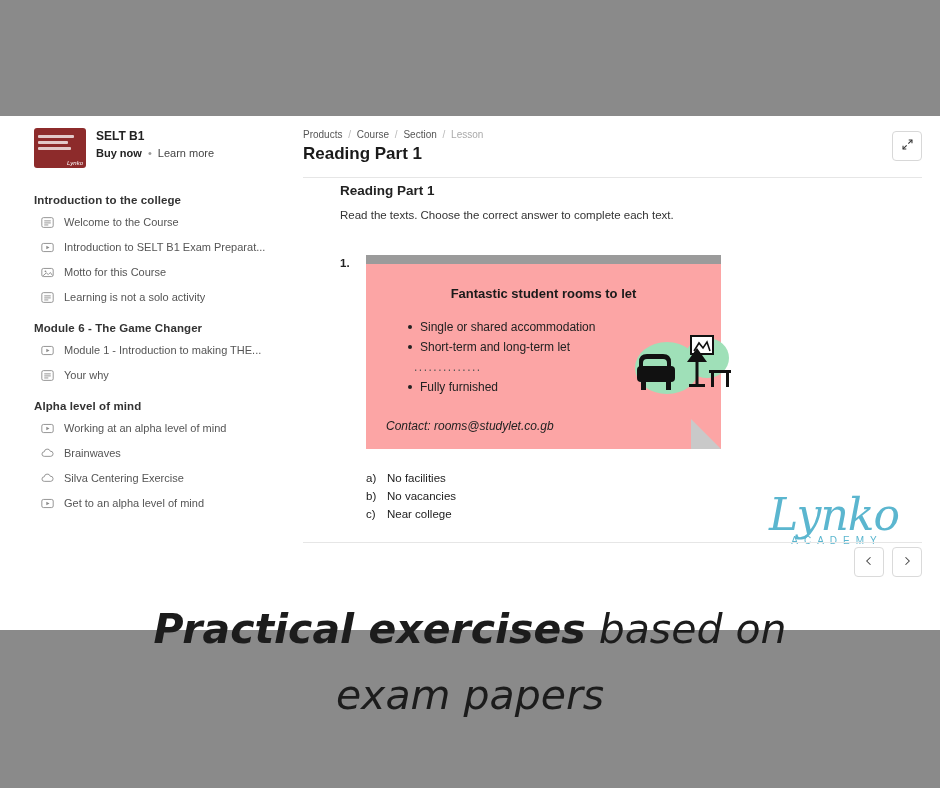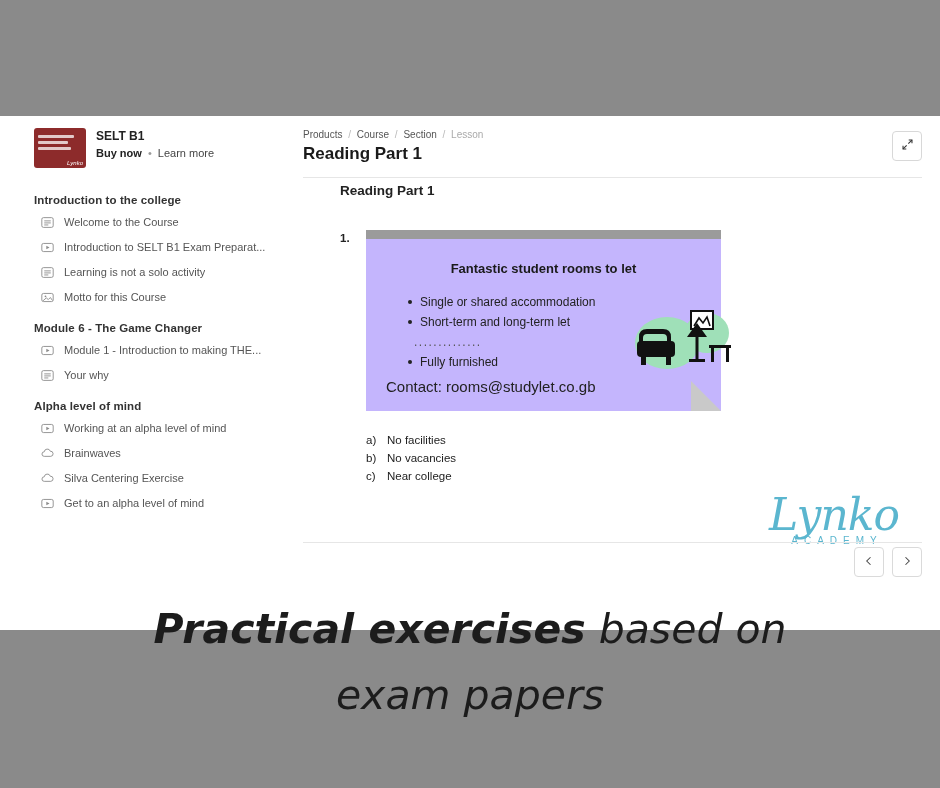--- a/index.html
+++ b/index.html
@@ -201,21 +201,21 @@
     font-size: 11.5px;
     font-weight: bold;
     color: #222;
     width: 26px;
     flex: 0 0 auto;
     padding-top: 2px;
   }
   .advert {
     position: relative;
     width: 355px;
-    background: #c4b5fd;
+    background: #fca5a5;
     border-top: 9px solid #9b9b9b;
     padding: 22px 20px 16px 20px;
     box-sizing: border-box;
   }
   .advert-title {
     text-align: center;
     font-size: 13px;
     font-weight: bold;
     color: #1a1a1a;
     margin-bottom: 16px;
@@ -242,23 +242,24 @@
     border-radius: 50%;
     background: #222;
   }
   .advert li.blank:before { display: none; }
   .advert li.blank {
     letter-spacing: 1.5px;
     color: #555;
     padding-left: 6px;
   }
   .advert-contact {
-    font-size: 15px;
+    font-size: 12px;
     color: #222;
-    margin-top: 6px;
+    margin-top: 22px;
+    font-style: italic;
   }
   .fold {
     position: absolute;
     right: 0;
     bottom: 0;
     width: 0;
     height: 0;
     border-left: 30px solid #c9c9c9;
     border-top: 30px solid transparent;
   }
@@ -397,38 +398,38 @@
                 <rect x="1" y="3" width="14" height="10" rx="2" fill="none" stroke="#8a8a8a" stroke-width="1.1"></rect>
                 <polygon points="6.5,5.8 10.5,8 6.5,10.2" fill="#8a8a8a"></polygon>
               </svg>
           </span>
           <span class="nav-label">Introduction to SELT B1 Exam Preparat...</span>
         </div>
 
         <div class="nav-item">
           <span class="nav-ico">
             <svg width="13" height="13" viewBox="0 0 16 16">
+                <rect x="1" y="3" width="14" height="10" rx="2" fill="none" stroke="#8a8a8a" stroke-width="1.1"></rect>
+                <circle cx="5.5" cy="6.5" r="1.1" fill="#8a8a8a"></circle>
+                <polyline points="2.5,12 6.5,8.5 9,10.5 11.5,8 14,11.5" fill="none" stroke="#8a8a8a" stroke-width="1.1"></polyline>
+              </svg>
+          </span>
+          <span class="nav-label">Motto for this Course</span>
+        </div>
+
+        <div class="nav-item">
+          <span class="nav-ico">
+            <svg width="13" height="13" viewBox="0 0 16 16">
                 <rect x="1" y="2" width="14" height="12" rx="2" fill="none" stroke="#8a8a8a" stroke-width="1.1"></rect>
                 <line x1="4" y1="6" x2="12" y2="6" stroke="#8a8a8a" stroke-width="1.1"></line>
                 <line x1="4" y1="8.5" x2="12" y2="8.5" stroke="#8a8a8a" stroke-width="1.1"></line>
                 <line x1="4" y1="11" x2="9" y2="11" stroke="#8a8a8a" stroke-width="1.1"></line>
               </svg>
           </span>
           <span class="nav-label">Learning is not a solo activity</span>
-        </div>
-
-        <div class="nav-item">
-          <span class="nav-ico">
-            <svg width="13" height="13" viewBox="0 0 16 16">
-                <rect x="1" y="3" width="14" height="10" rx="2" fill="none" stroke="#8a8a8a" stroke-width="1.1"></rect>
-                <circle cx="5.5" cy="6.5" r="1.1" fill="#8a8a8a"></circle>
-                <polyline points="2.5,12 6.5,8.5 9,10.5 11.5,8 14,11.5" fill="none" stroke="#8a8a8a" stroke-width="1.1"></polyline>
-              </svg>
-          </span>
-          <span class="nav-label">Motto for this Course</span>
         </div>
 
         <div class="nav-group-title">Module 6 - The Game Changer</div>
 
         <div class="nav-item">
           <span class="nav-ico">
             <svg width="13" height="13" viewBox="0 0 16 16">
                 <rect x="1" y="3" width="14" height="10" rx="2" fill="none" stroke="#8a8a8a" stroke-width="1.1"></rect>
                 <polygon points="6.5,5.8 10.5,8 6.5,10.2" fill="#8a8a8a"></polygon>
               </svg>
@@ -514,20 +515,21 @@
             <line x1="13.5" y1="2.5" x2="9" y2="7" stroke="#333" stroke-width="1.3"></line>
             <line x1="2.5" y1="13.5" x2="7" y2="9" stroke="#333" stroke-width="1.3"></line>
           </svg>
         </span>
       </div>
 
       <div class="divider"></div>
 
       <div class="lesson">
         <div class="lesson-h">Reading Part 1</div>
+        <div class="lesson-p">Read the texts. Choose the correct answer to complete each text.</div>
 
         <div class="q-row">
           <div class="q-num">1.</div>
 
           <div class="advert">
             <div class="advert-title">Fantastic student rooms to let</div>
             <ul>
               <li>Single or shared accommodation</li>
               <li>Short-term and long-term let</li>
               <li class="blank">..............</li>

